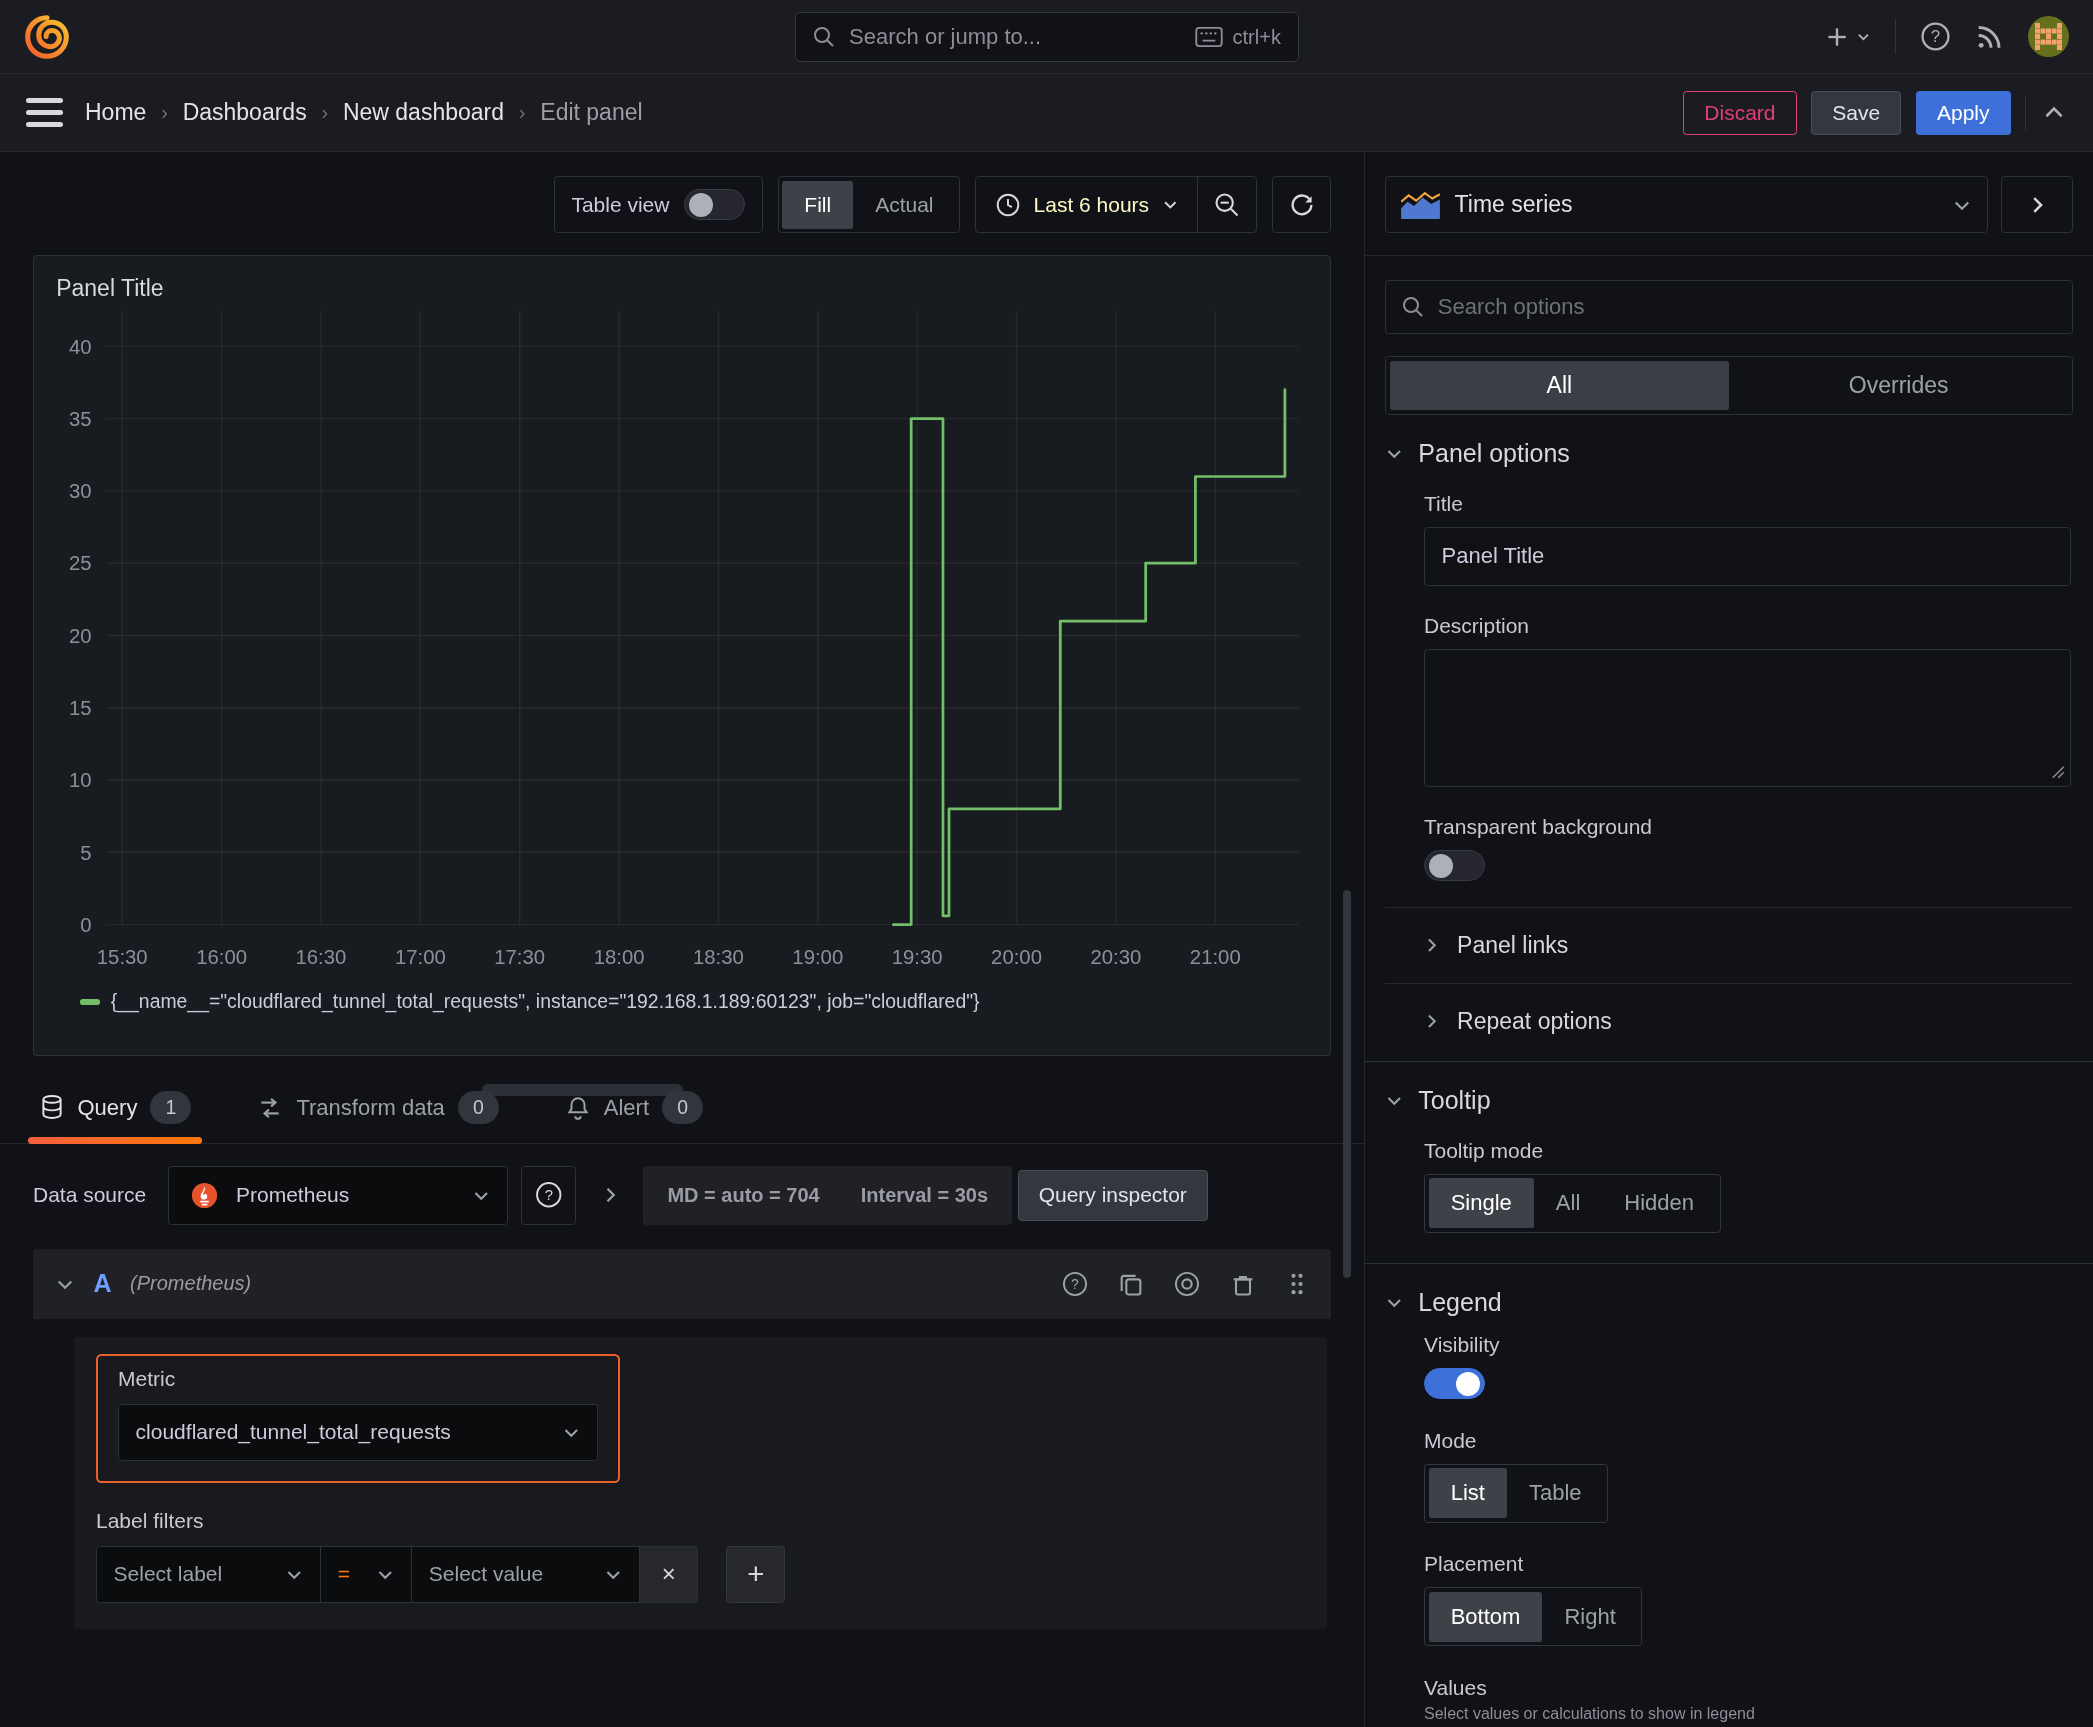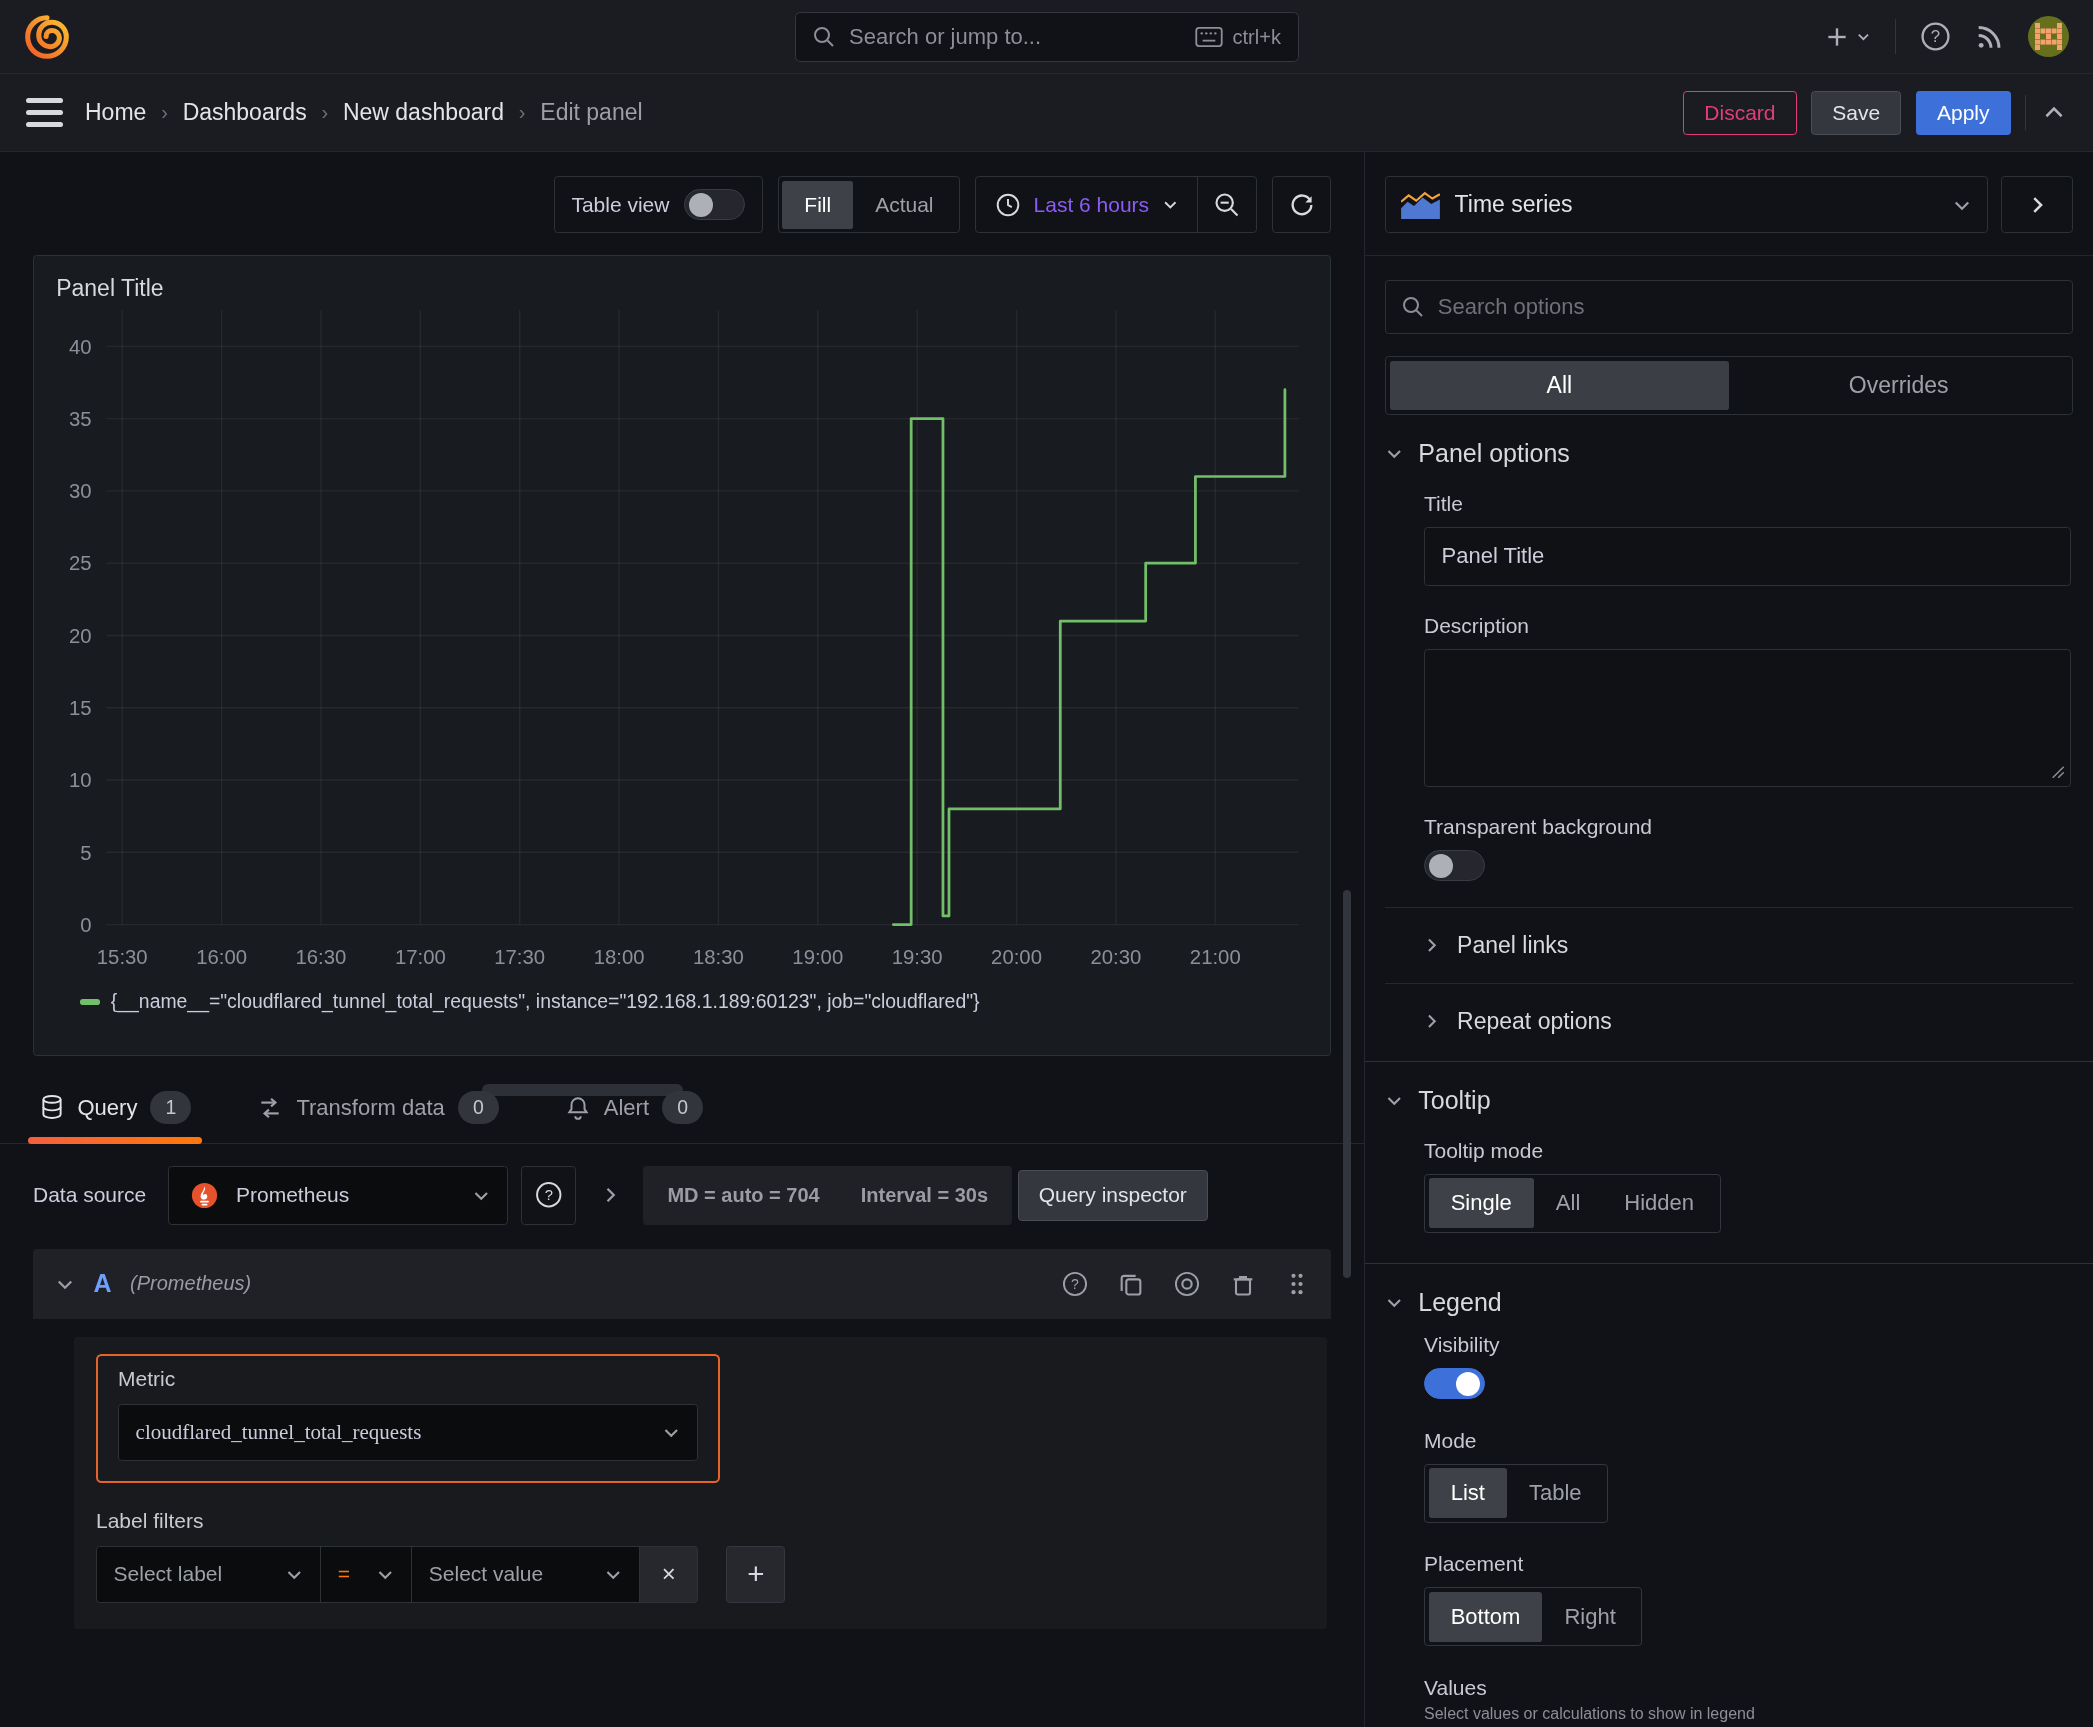--- a/index.html
+++ b/index.html
@@ -50,21 +50,21 @@
   .sidebar { flex:1; border-left:0.9px solid #26272e; display:flex; flex-direction:column; }
 
   
   .panel-toolbar { display:flex; justify-content:flex-end; align-items:center; gap:14.8px; padding:24px 33px 18.5px; }
   .ctrl { height:57px; border:0.9px solid #2c3235; border-radius:3.7px; display:flex; align-items:center; background:transparent; }
   .tv-group { padding:0 16.6px; gap:14.8px; font-size:21px; color:#ccccdc; }
   .seg-pair { padding:3.7px; }
   .seg { height:48px; padding:0 22px; display:flex; align-items:center; font-size:21px; color:#9da0a6; border-radius:2.8px; cursor:pointer; }
   .seg.sel { background:#3f4148; color:#ffffff; }
   .time-group { }
-  .time-main { display:flex; align-items:center; gap:13px; padding:0 18.5px; font-size:21px; color:#8b5cf6; cursor:pointer;text-align:center; }
+  .time-main { display:flex; align-items:center; gap:13px; padding:0 18.5px; font-size:21px; color:#fef9c3; cursor:pointer;text-align:center; }
   .time-zoom { border-left:0.9px solid #2c3235; width:59px; height:100%; display:flex; align-items:center; justify-content:center; cursor:pointer; }
   .sq-btn { width:59px; justify-content:center; cursor:pointer; }
 
   
   .viz-panel { margin:3.7px 33px 0; height:801px; background:#181b1f; border:0.9px solid #2c3235; border-radius:3.7px;
     padding:14.8px 14.8px 7.4px; display:flex; flex-direction:column; }
   .viz-title { font-size:23px; color:#d8d9df; margin:3.7px 0 1.8px 7.4px; }
   .chart-svg { width:100%; height:685px; font-family:inherit; }
   .legend-row { display:flex; align-items:center; gap:11px; margin:1.8px 0 0 31px; }
   .legend-swatch { width:20px; height:5.5px; border-radius:2.8px; background:var(--series-green,#73bf69); }
@@ -114,21 +114,21 @@
     font-size:21px; color:#e3e4ea; display:flex; align-items:center; cursor:pointer; }
   .bc-group { border:0.9px solid #34363d; border-radius:3.7px; height:59px; display:flex; align-items:center; padding:2.8px; }
 
   .editor-card { margin:18.5px 3.7px 0 41px; background:#181a1e; border-radius:3.7px; padding:16.6px 22px 26px; }
   .metric-hlbox { display:inline-block; border:2.8px solid var(--highlight-orange,#e8632a); border-radius:5.5px;
     padding:11px 20px 20px; }
   .field-label { font-size:21px; color:#c9cad1; margin-bottom:13px; }
   .dd { height:57px; background:#0b0c0e; border:0.9px solid #2c3235; display:flex; align-items:center;
     gap:14.8px; padding:0 16.6px; font-size:21px; color:#ccccdc; cursor:pointer; }
   .dd.rounded { border-radius:3.7px; }
-  .metric-dd { width:580px;font-family:Liberation Serif, serif; }
+  .metric-dd { width:480px; }
   .lf-section { margin-top:26px; }
   .lf-row { display:flex; align-items:center; }
   .lf-row .dd { margin-right:-0.9px; }
   .dd .ph { color:#9da0a6; flex:1; }
   .dd-sl { width:225px; border-radius:3.7px 0 0 3.7px; }
   .dd-eq { width:92px; }
   .dd-eq .eq { color:var(--accent-orange,#ff780a); flex:1; }
   .dd-sv { width:229px; }
   .x-seg { width:59px; height:57px; background:#26282e; border:0.9px solid #2c3235; border-radius:0 3.7px 3.7px 0;
     display:flex; align-items:center; justify-content:center; font-size:24px; color:#d8d9df; cursor:pointer; }

